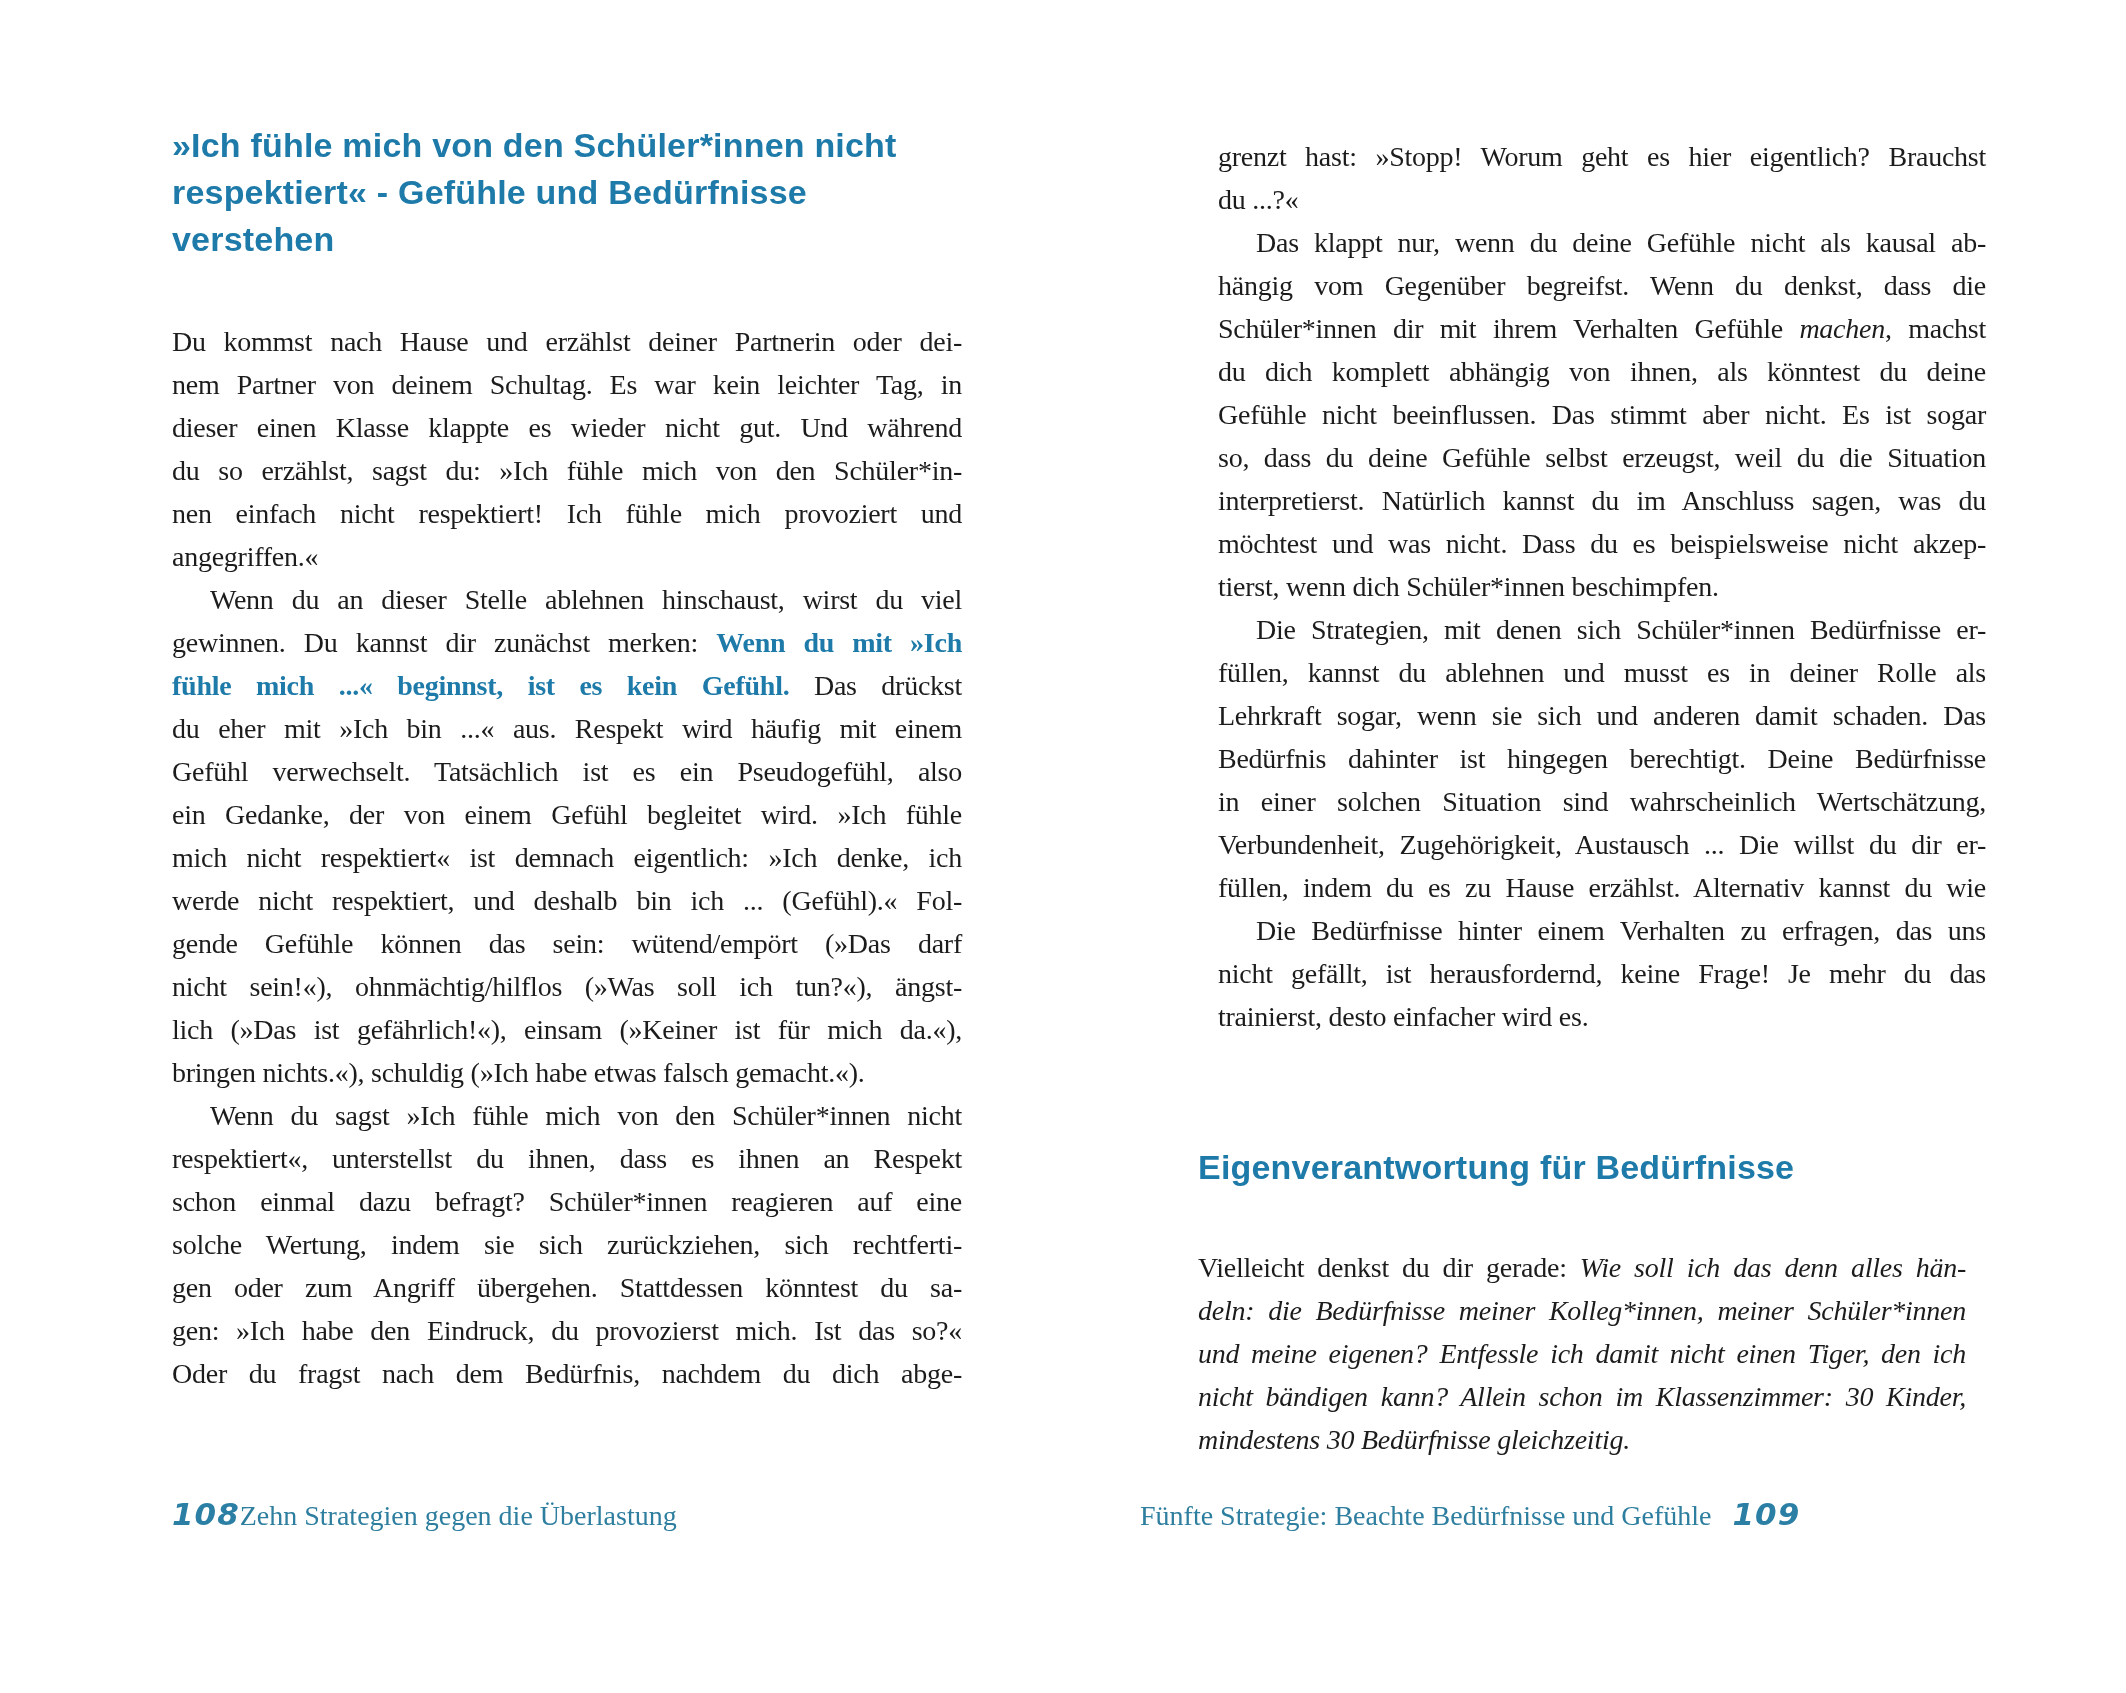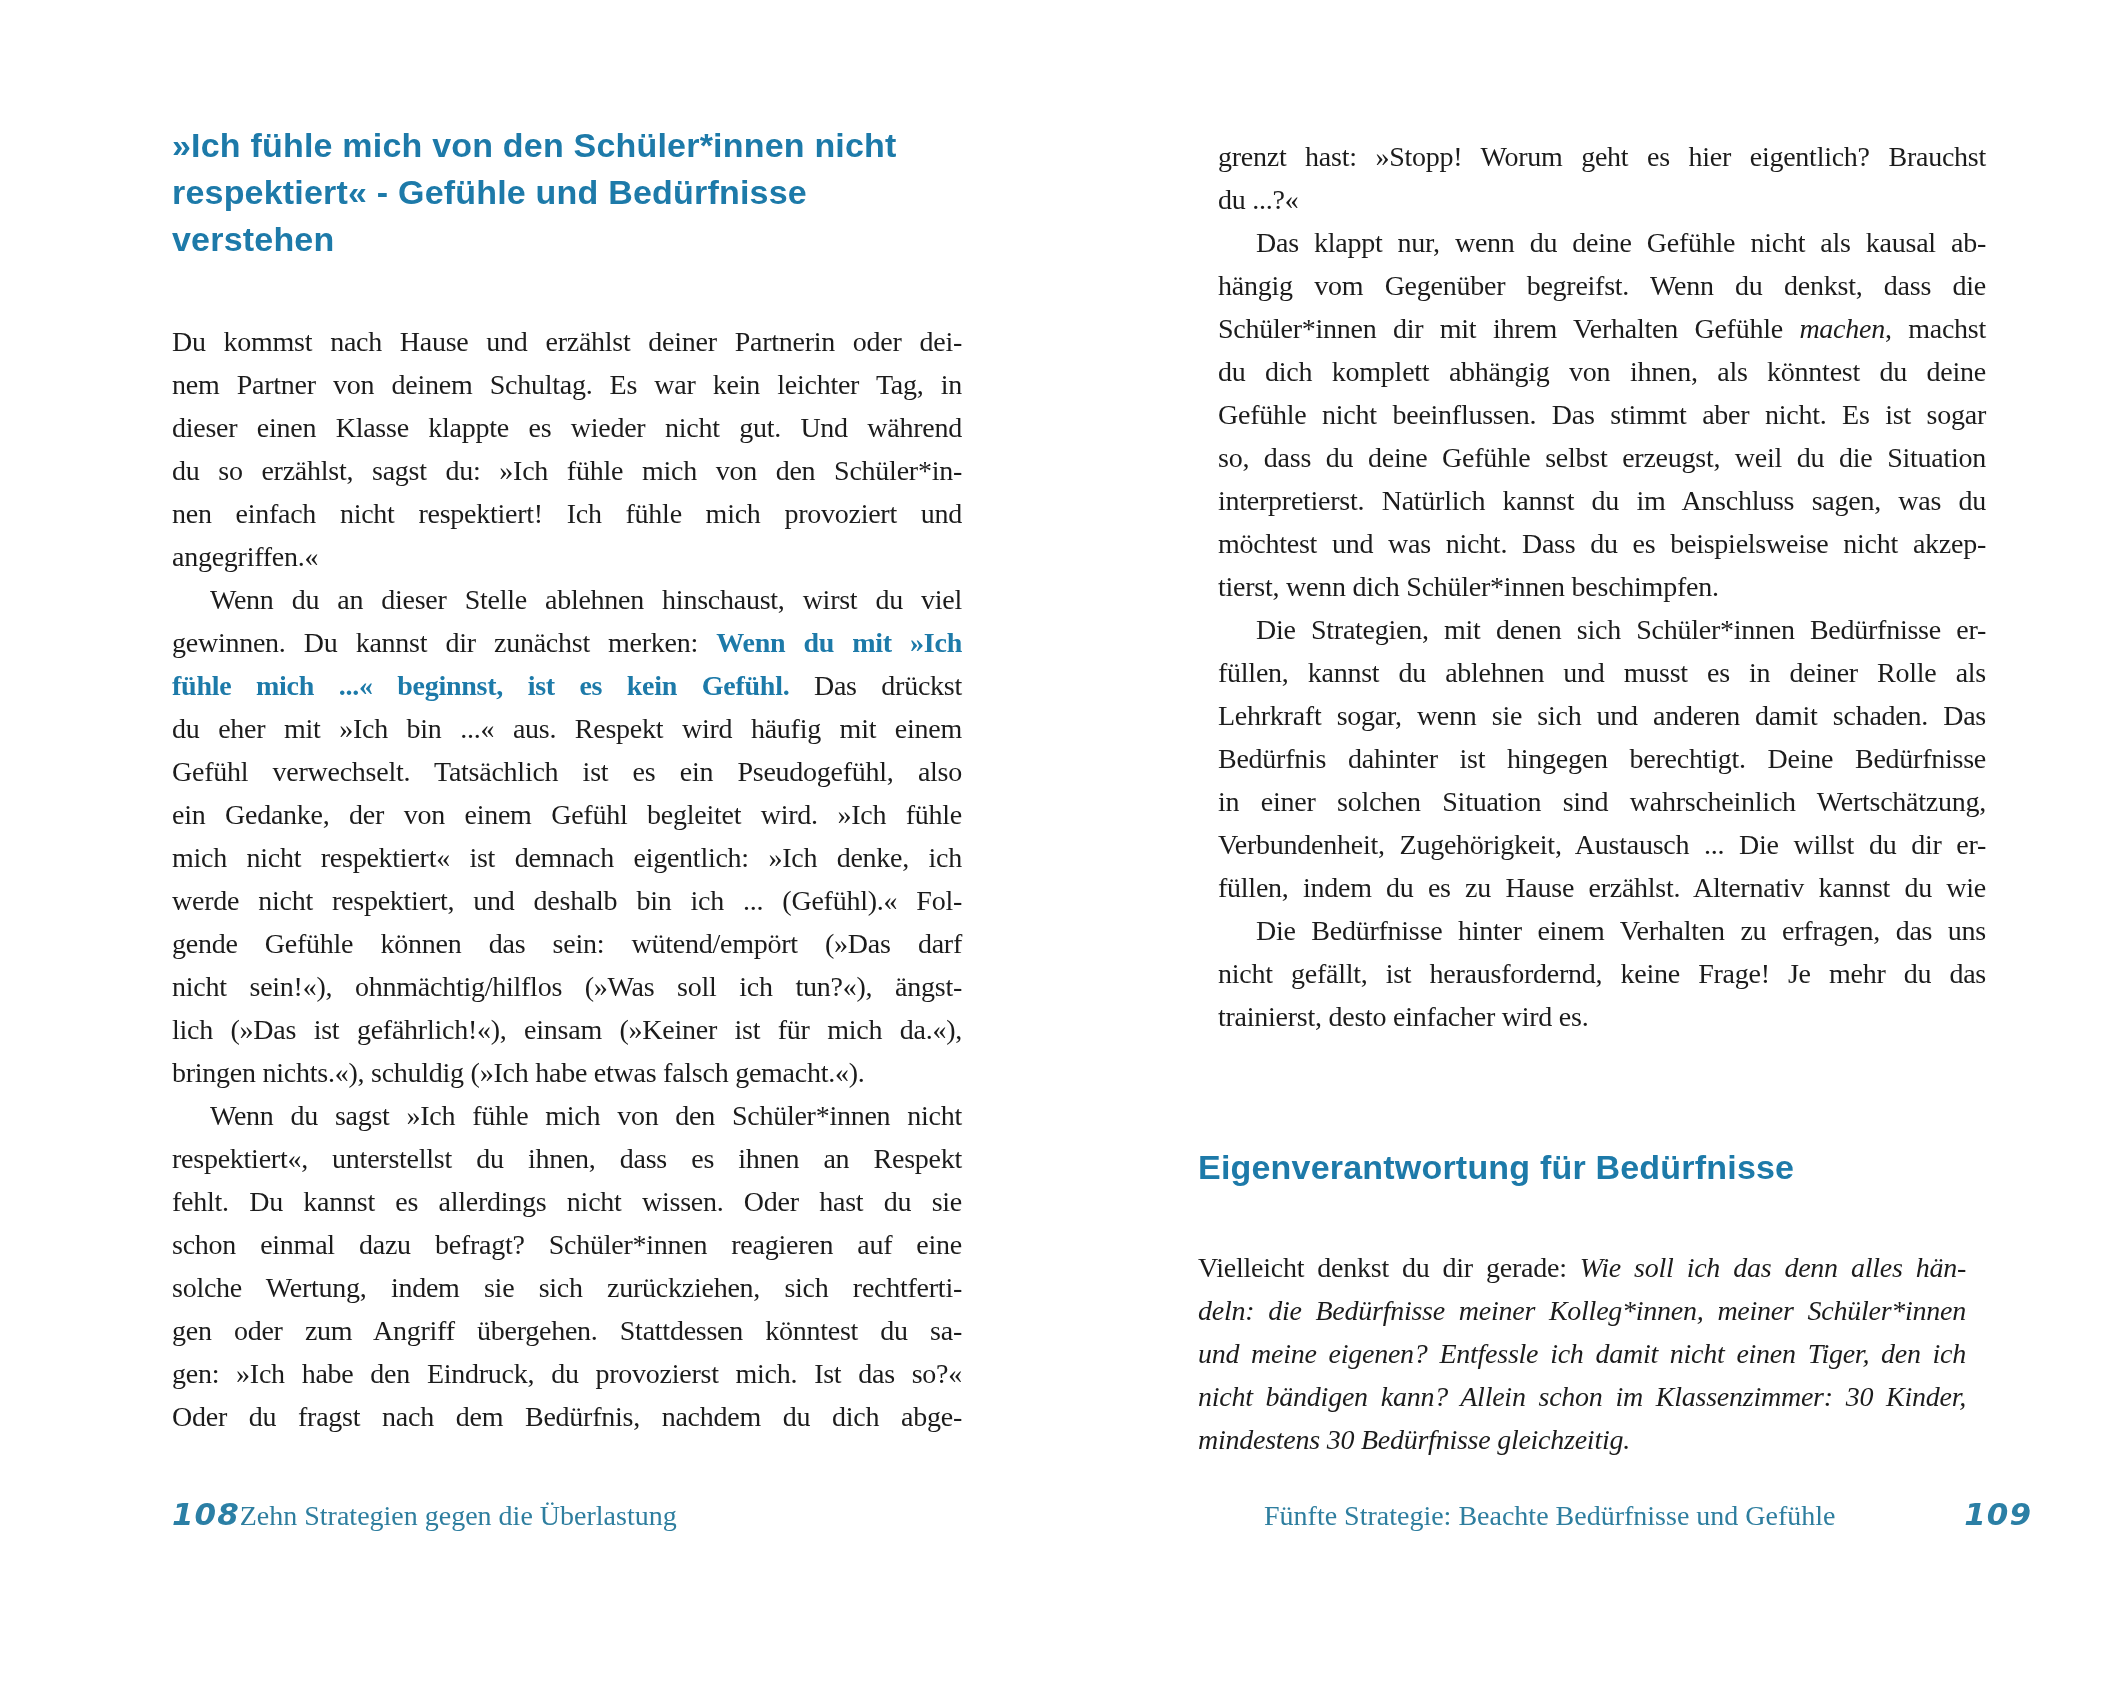--- a/index.html
+++ b/index.html
@@ -61,21 +61,21 @@
     color: var(--accent-blue, #1d7aa9);
   }
   
   .footer {
     position: absolute;
     top: 1496px;
     display: flex;
     align-items: baseline;
   }
   .footer-left  { left: 172px; }
-  .footer-right { left: 1264px; width: 768px; justify-content: space-between; gap: 21px; }
+  .footer-right { left: 1140px; width: 768px; justify-content: flex-start; gap: 21px; }
   .pagenum {
     font-family: "DejaVu Sans", sans-serif;
     font-weight: 700;
     font-style: italic;
     font-size: 31px;
     letter-spacing: 1px;
     color: var(--page-number-blue, #2b7fa5);
   }
   .footlabel {
     font-family: "Liberation Serif", serif;
@@ -114,21 +114,20 @@
           <div class="line"><span>mich nicht respektiert« ist demnach eigentlich: »Ich denke, ich</span></div>
           <div class="line"><span>werde nicht respektiert, und deshalb bin ich ... (Gefühl).« Fol-</span></div>
           <div class="line"><span>gende Gefühle können das sein: wütend/empört (»Das darf</span></div>
           <div class="line"><span>nicht sein!«), ohnmächtig/hilflos (»Was soll ich tun?«), ängst-</span></div>
           <div class="line"><span>lich (»Das ist gefährlich!«), einsam (»Keiner ist für mich da.«),</span></div>
           <div class="line end"><span>bringen nichts.«), schuldig (»Ich habe etwas falsch gemacht.«).</span></div>
         </div>
         <div class="para">
           <div class="line first"><span>Wenn du sagst »Ich fühle mich von den Schüler*innen nicht</span></div>
           <div class="line"><span>respektiert«, unterstellst du ihnen, dass es ihnen an Respekt</span></div>
-          <div class="line"><span>fehlt. Du kannst es allerdings nicht wissen. Oder hast du sie</span></div>
           <div class="line"><span>schon einmal dazu befragt? Schüler*innen reagieren auf eine</span></div>
           <div class="line"><span>solche Wertung, indem sie sich zurückziehen, sich rechtferti-</span></div>
           <div class="line"><span>gen oder zum Angriff übergehen. Stattdessen könntest du sa-</span></div>
           <div class="line"><span>gen: »Ich habe den Eindruck, du provozierst mich. Ist das so?«</span></div>
           <div class="line"><span>Oder du fragst nach dem Bedürfnis, nachdem du dich abge-</span></div>
         </div>
       </div>
 
     <div class="footer footer-left">
       <span class="pagenum">108</span>

